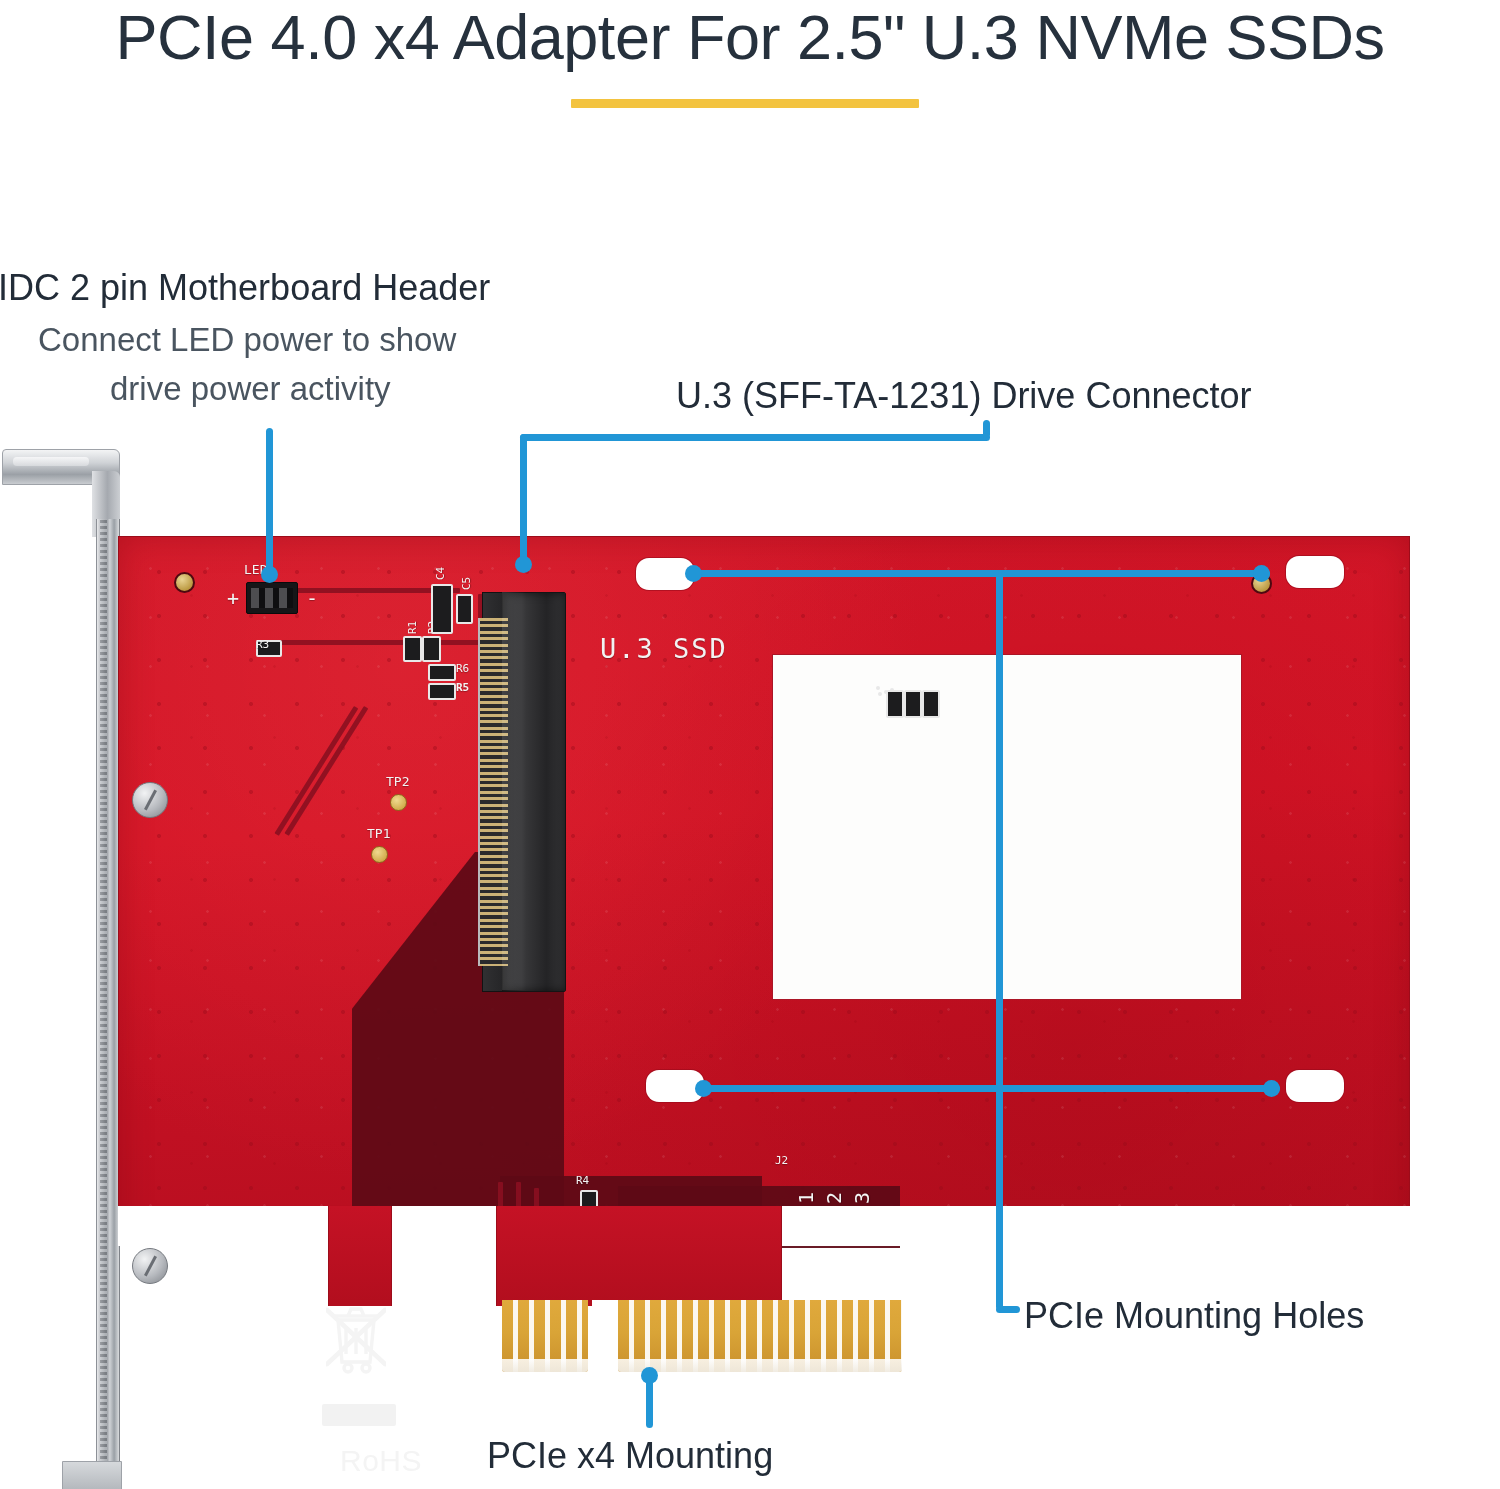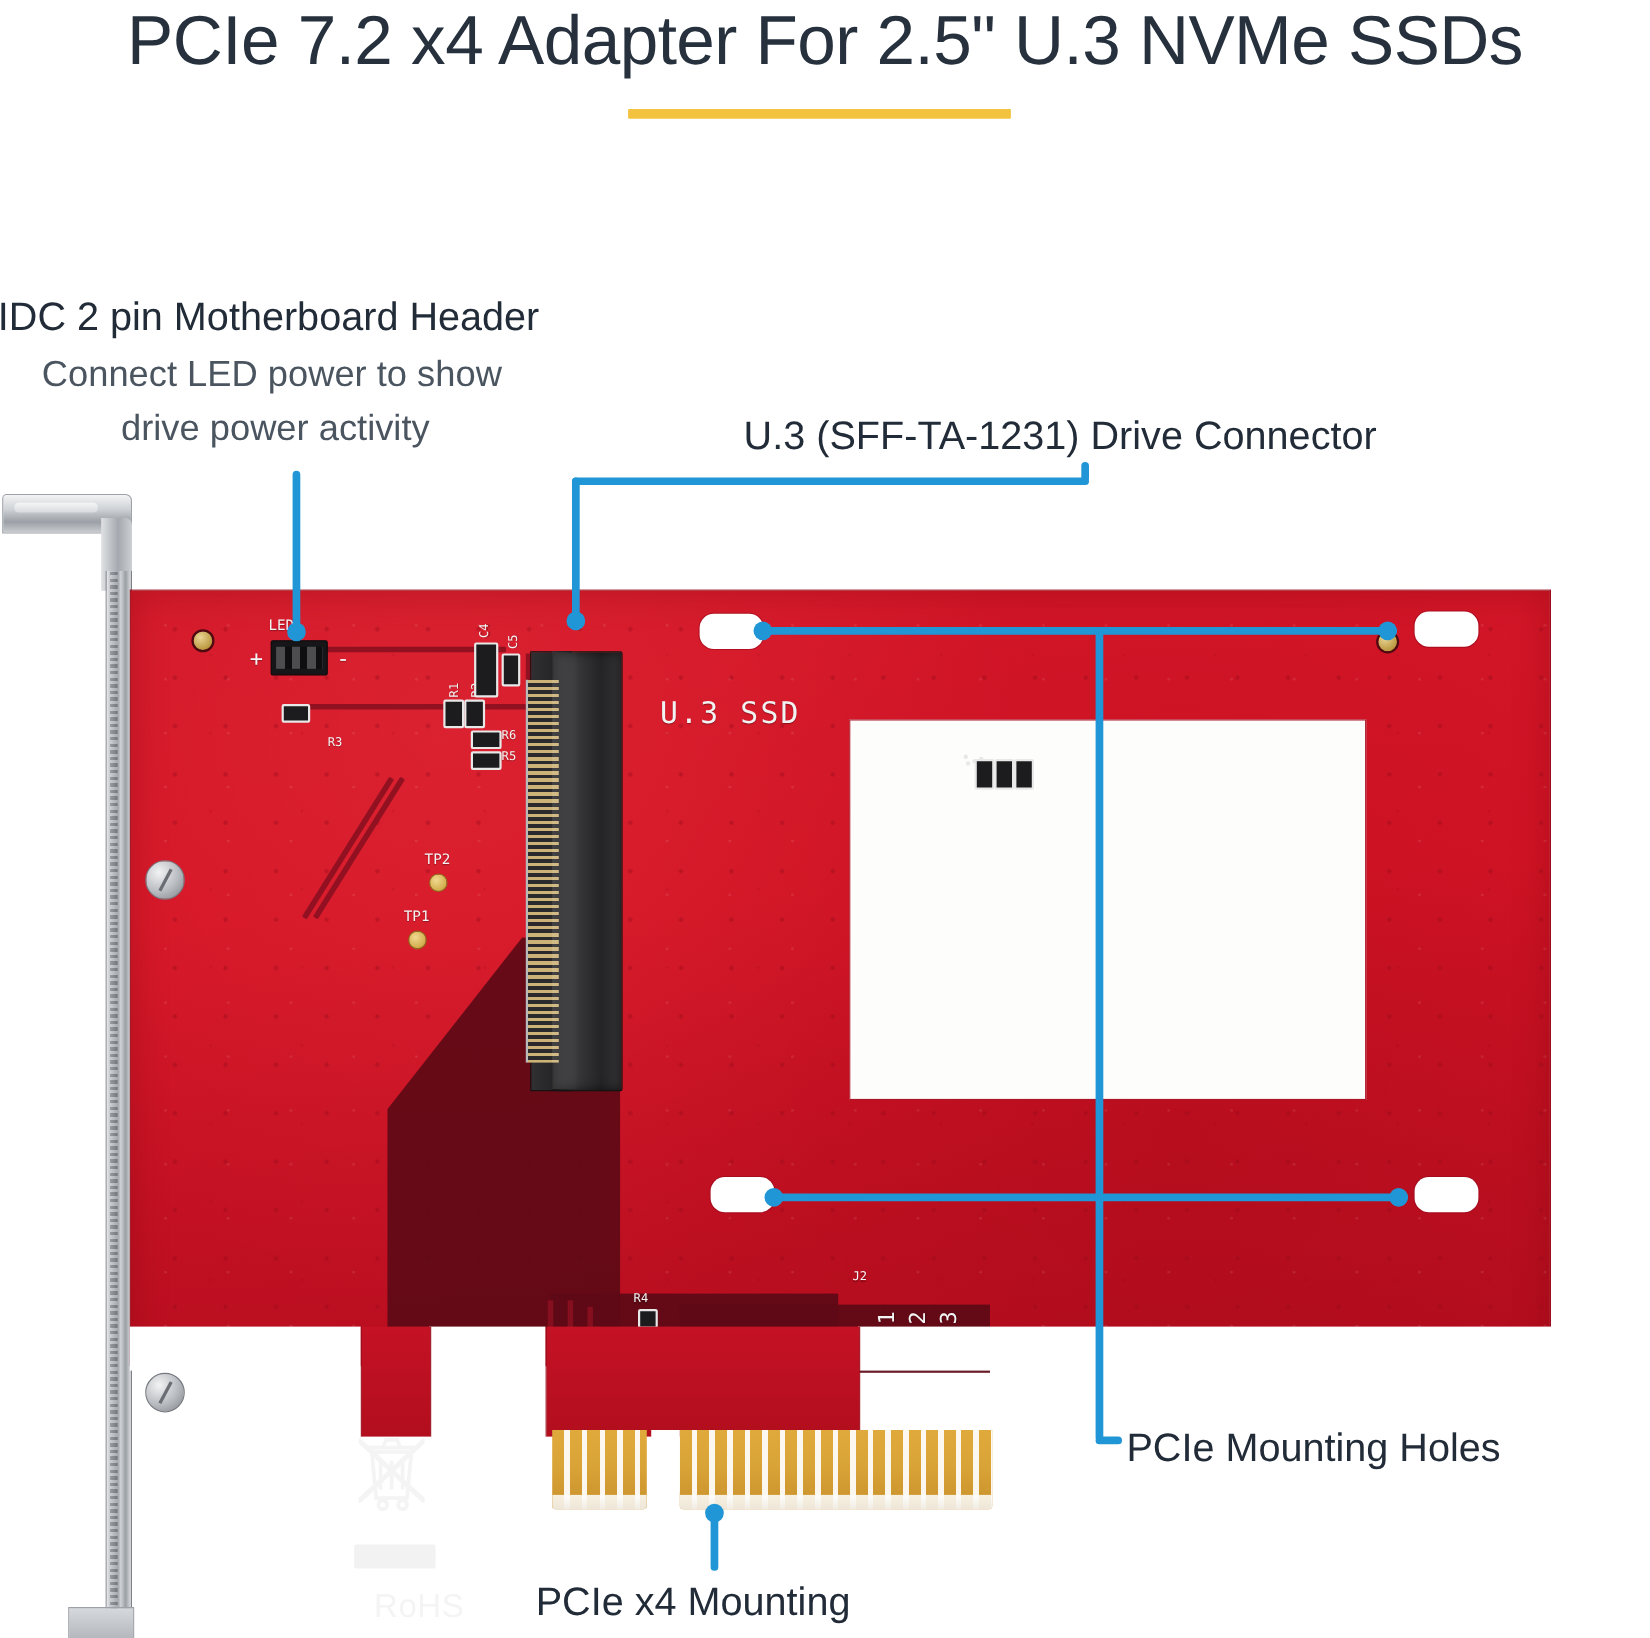--- a/index.html
+++ b/index.html
@@ -156,21 +156,21 @@
     border:1px solid #75797f;}
   .screw:after{content:"";position:absolute;left:50%;top:6px;width:3px;height:22px;
     margin-left:-1.5px;background:#6a6e74;transform:rotate(28deg);}
   .hole-gold{position:absolute;width:17px;height:17px;border-radius:50%;
     background:radial-gradient(circle at 36% 32%,#e9d493,#a8811f);
     border:2px solid #4e0911;}
 </style>
 </head>
 <body>
 
-<div id="title">PCIe 7.2 x4 Adapter For 2.5" U.3 NVMe SSDs</div>
+<div id="title">PCIe 4.0 x4 Adapter For 2.5" U.3 NVMe SSDs</div>
 <div id="title-rule"></div>
 
 <div class="callout hdr" id="lbl-idc">IDC 2 pin Motherboard Header</div>
 <div class="callout sub" id="lbl-idc-s1">Connect LED power to show</div>
 <div class="callout sub" id="lbl-idc-s2">drive power activity</div>
 <div class="callout hdr" id="lbl-u3">U.3 (SFF-TA-1231) Drive Connector</div>
 <div class="callout hdr" id="lbl-holes">PCIe Mounting Holes</div>
 <div class="callout hdr" id="lbl-pcie">PCIe x4 Mounting</div>
 
 <div id="bracket">
@@ -211,31 +211,31 @@
 
   <div style="position:absolute;left:128px;top:46px;width:50px;height:30px;background:#161618;border:1px solid #0a0a0b;border-radius:2px;">
     <div style="position:absolute;left:4px;top:5px;right:4px;bottom:5px;
          background:repeating-linear-gradient(90deg,#4d4d50 0 8px,#0e0e10 8px 14px);"></div>
   </div>
   <div class="silk sm" style="left:126px;top:26px;">LED1</div>
   <div class="silk" style="left:109px;top:50px;font-size:20px;">+</div>
   <div class="silk" style="left:188px;top:50px;font-size:20px;">-</div>
 
   <div class="smd" style="left:138px;top:104px;width:22px;height:13px;"></div>
-  <div class="silk xs" style="left:138px;top:132px;margin-left:42px;">R3</div>
+  <div class="silk xs" style="left:138px;top:102px;">R3</div>
 
   <div class="smd" style="left:285px;top:100px;width:15px;height:22px;"></div>
   <div class="smd" style="left:304px;top:100px;width:15px;height:22px;"></div>
   <div class="silk xs rot" style="left:288px;top:98px;">R1</div>
   <div class="silk xs rot" style="left:308px;top:98px;">R2</div>
 
   <div class="smd" style="left:310px;top:128px;width:24px;height:13px;"></div>
   <div class="silk xs" style="left:338px;top:126px;">R6</div>
   <div class="smd" style="left:310px;top:147px;width:24px;height:13px;"></div>
-  <div class="silk xs" style="left:338px;top:145px;">R5</div>
+  <div class="silk xs" style="left:338px;top:145px;font-weight:bold;">R5</div>
 
   <div class="smd" style="left:313px;top:48px;width:18px;height:46px;"></div>
   <div class="silk xs rot" style="left:316px;top:44px;">C4</div>
   <div class="smd" style="left:338px;top:58px;width:13px;height:26px;"></div>
   <div class="silk xs rot" style="left:342px;top:54px;">C5</div>
 
   <div class="pad-gold" style="left:272px;top:258px;width:15px;height:15px;"></div>
   <div class="silk sm" style="left:268px;top:238px;">TP2</div>
   <div class="pad-gold" style="left:253px;top:310px;width:15px;height:15px;"></div>
   <div class="silk sm" style="left:249px;top:290px;">TP1</div>

